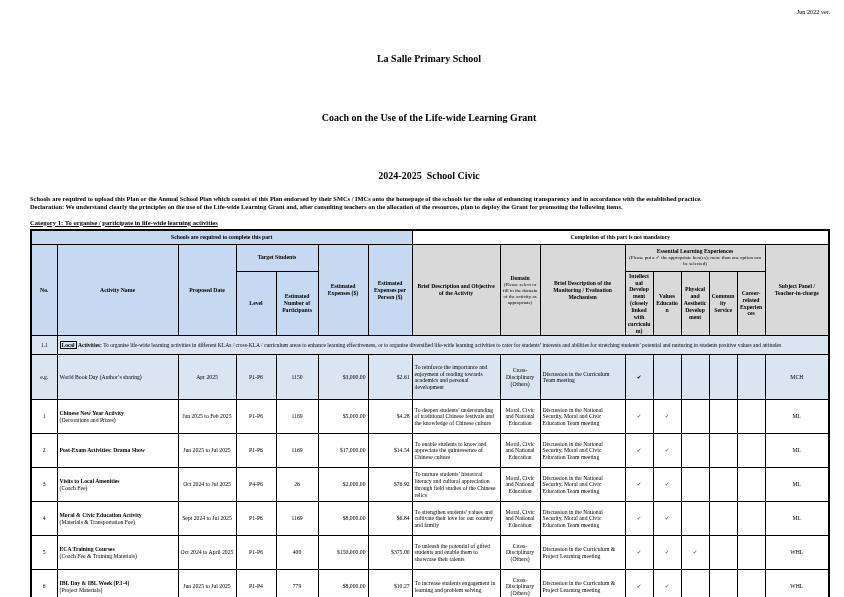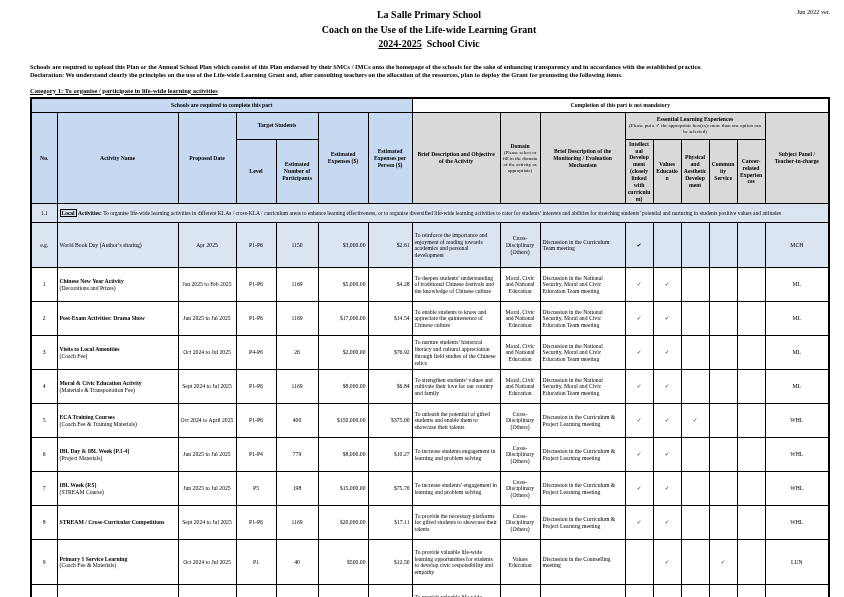--- a/index.html
+++ b/index.html
@@ -6,22 +6,22 @@
   body {
     width:844px; height:597px; position:relative; overflow:hidden;
     font-family:"Liberation Serif", serif; color:#000;
     -webkit-font-smoothing:antialiased;
   }
   .page { padding:8px 16px 0 30px; }
 
   .version { position:absolute; top:8px; right:14px; font-size:6.2px; }
 
   .titles { text-align:center; line-height:1.45; }
-  .titles .t { font-size:10px; font-weight:bold; }
-  .year-underline { text-decoration:underline; }
+  .titles .t { font-size:10px; font-weight:bold;margin-top:44px; }
+  .year-underline { }
 
   .notes { margin-top:11px; font-size:6.4px; font-weight:bold; line-height:1.35; }
   .category { margin-top:7px; margin-bottom:3px; font-size:6.6px; font-weight:bold; text-decoration:underline; }
 
   table.grant { border-collapse:collapse; table-layout:fixed; width:798px; border:2px solid #000; }
   .grant th, .grant td {
     border:1px solid #000; padding:1px 2px; font-size:5.7px; line-height:1.2;
     vertical-align:middle; word-wrap:break-word; overflow:hidden; text-align:center;
   }
   .grant th { font-weight:bold; }

